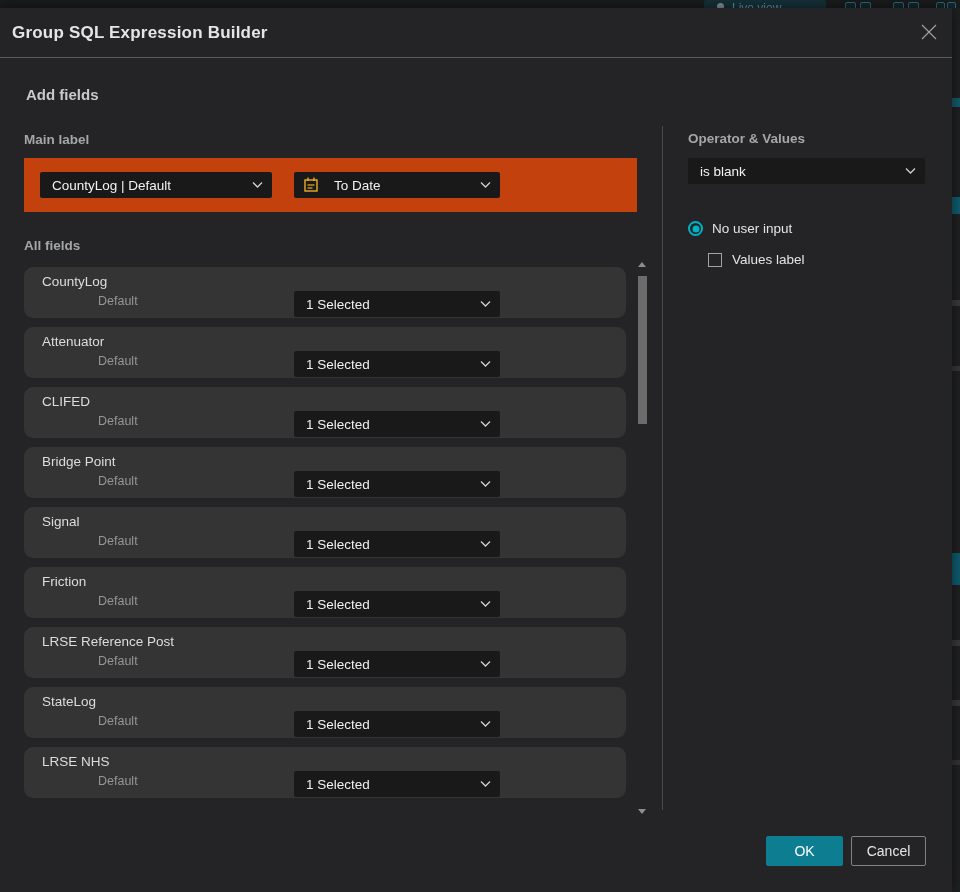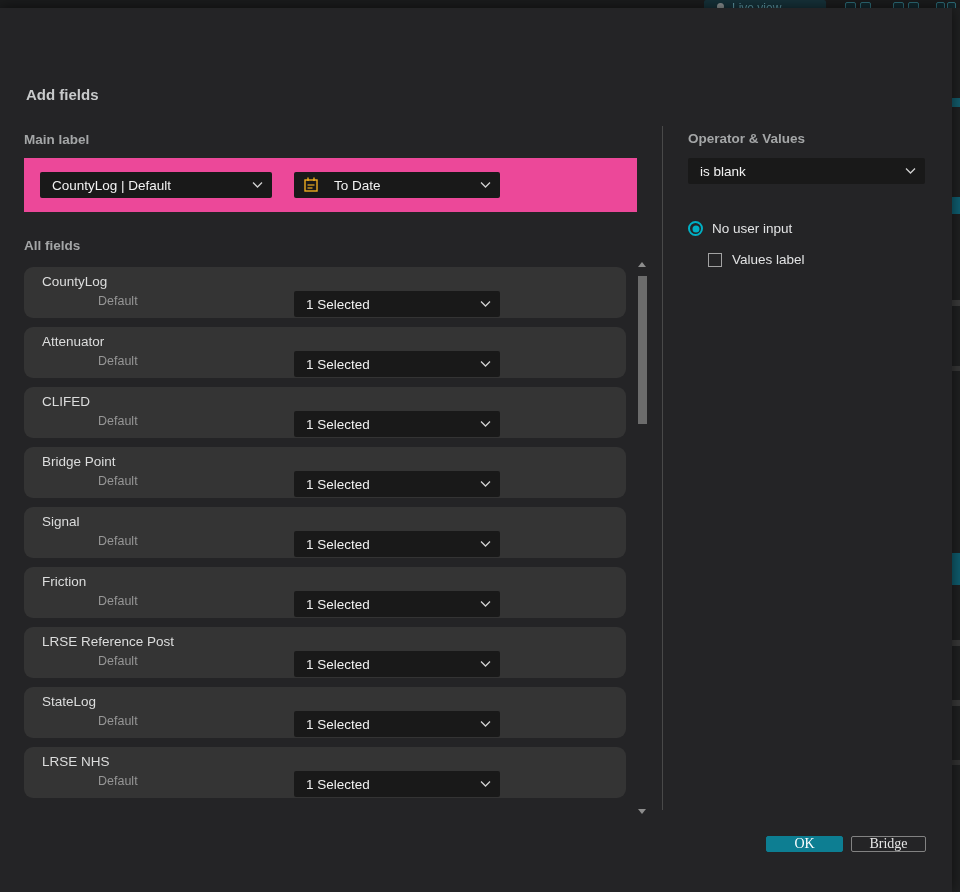--- a/index.html
+++ b/index.html
@@ -18,21 +18,21 @@
 
   
   .dialog { position:absolute; left:0; top:8px; width:952px; height:884px; background:#242426; z-index:2; box-shadow:0 0 14px rgba(0,0,0,.6); }
   .dlg-header { position:absolute; left:0; top:0; width:100%; height:50px; border-bottom:1px solid #5a5a5a; }
   .dlg-title { position:absolute; left:12px; top:0; height:50px; line-height:50px; font-size:17px; font-weight:600; color:#e3e5e6; letter-spacing:.2px; }
   .dlg-close { position:absolute; right:12px; top:13px; width:22px; height:22px; cursor:pointer; display:flex; align-items:center; justify-content:center; }
 
   .h-addfields { position:absolute; left:26px; top:78px; font-size:15px; font-weight:700; color:#c8cacb; }
   .sec-label { position:absolute; font-size:13.5px; font-weight:600; color:#a4a6a7; }
 
-  .mainfield-box { position:absolute; left:24px; top:150px; width:613px; height:54px; background:#ec4899;text-decoration:underline; }
+  .mainfield-box { position:absolute; left:24px; top:150px; width:613px; height:54px; background:#c2410c;text-decoration:underline; }
   .dropdown { position:absolute; height:26px; background:#191919; border-radius:2px; display:flex; align-items:center; padding:0 28px 0 12px; color:#f2f2f2; font-size:13.5px; cursor:pointer; white-space:nowrap; }
   .dropdown .chev { position:absolute; right:9px; top:50%; transform:translateY(-50%); display:flex; }
   .dd-main-field { left:16px; top:14px; width:232px; }
   .dd-main-value { left:270px; top:14px; width:206px; padding-left:40px; }
   .cal-icon { position:absolute; left:9px; top:5px; width:16px; height:16px; }
 
   .rows-wrap { position:absolute; left:24px; top:259px; width:602px; }
   .field-row { position:relative; width:602px; height:51px; background:#343434; margin-bottom:9px;border-radius:9px; }
   .fr-name { position:absolute; left:18px; top:7px; font-size:13.5px; color:#dcdddd; }
   .fr-sub { position:absolute; left:34px; top:27px; font-size:12.5px; color:#969696;margin-left:40px; }
@@ -50,21 +50,21 @@
   .dd-operator { left:688px; top:150px; width:237px; }
   .radio-row { position:absolute; left:688px; top:213px; display:flex; align-items:flex-start; }
   .radio { width:15px; height:15px; border:2px solid #00b0c4; border-radius:50%; position:relative; cursor:pointer; flex:0 0 auto; }
   .radio .dot { position:absolute; left:50%; top:50%; transform:translate(-50%,-50%); width:7px; height:7px; border-radius:50%; background:#00b0c4; }
   .radio-label { margin-left:9px; font-size:13.5px; color:#e2e3e4; }
   .check-row { position:absolute; left:708px; top:244px; display:flex; align-items:center; }
   .checkbox { width:14px; height:14px; border:1px solid #a2a2a2; background:transparent; cursor:pointer; flex:0 0 auto; }
   .check-label { margin-left:10px; font-size:13.5px; color:#e2e3e4; }
 
   
-  .btn { position:absolute; top:828px; height:16px; font-size:14px; border-radius:2px; display:flex; align-items:center; justify-content:center; cursor:pointer; font-family:Liberation Serif, serif; }
+  .btn { position:absolute; top:828px; height:30px; font-size:14px; border-radius:2px; display:flex; align-items:center; justify-content:center; cursor:pointer; font-family:Liberation Sans, sans-serif; }
   .btn-ok { left:766px; width:77px; background:#0d7e92; color:#ffffff; border:1px solid #0d7e92; }
   .btn-cancel { left:851px; width:75px; background:transparent; color:#e6e6e6; border:1px solid #828282; }
 </style>
 </head>
 <body>
 
 <div class="screen">
 
   <div class="bg-top-strip">
     <div class="lv-pill">
@@ -85,20 +85,28 @@
     <div class="frag" style="top:292px;height:6px;background:#3c3c3c;"></div>
     <div class="frag" style="top:358px;height:5px;background:#383838;"></div>
     <div class="frag" style="top:545px;height:32px;background:#0f5e70;"></div>
     <div class="frag" style="top:632px;height:6px;background:#3a3a3a;"></div>
     <div class="frag" style="top:692px;height:6px;background:#3a3a3a;"></div>
     <div class="frag" style="top:752px;height:5px;background:#343434;"></div>
   </div>
 
   <div class="dialog">
 
+    <div class="dlg-header">
+      <div class="dlg-title">Group SQL Expression Builder</div>
+      <div class="dlg-close">
+        <svg width="18" height="18" viewBox="0 0 18 18">
+          <path d="M2 2 L16 16 M16 2 L2 16" stroke="#9fa5a7" stroke-width="1.1" fill="none"></path>
+        </svg>
+      </div>
+    </div>
 
     <div class="h-addfields">Add fields</div>
 
     <div class="sec-label" style="left:24px;top:124px;">Main label</div>
     <div class="mainfield-box">
       <div class="dropdown dd-main-field">
         <span>CountyLog | Default</span>
         <span class="chev">
           <svg width="11" height="7" viewBox="0 0 11 7">
               <path d="M1 1 L5.5 5.5 L10 1" stroke="#d0d0d0" stroke-width="1.3" fill="none"></path>
@@ -258,16 +266,16 @@
         </span>
       <span class="radio-label">No user input</span>
     </div>
 
     <div class="check-row">
       <span class="checkbox"></span>
       <span class="check-label">Values label</span>
     </div>
 
     <div class="btn btn-ok">OK</div>
-    <div class="btn btn-cancel">Bridge</div>
+    <div class="btn btn-cancel">Cancel</div>
 
   </div>
 </div>
 
 </body></html>

